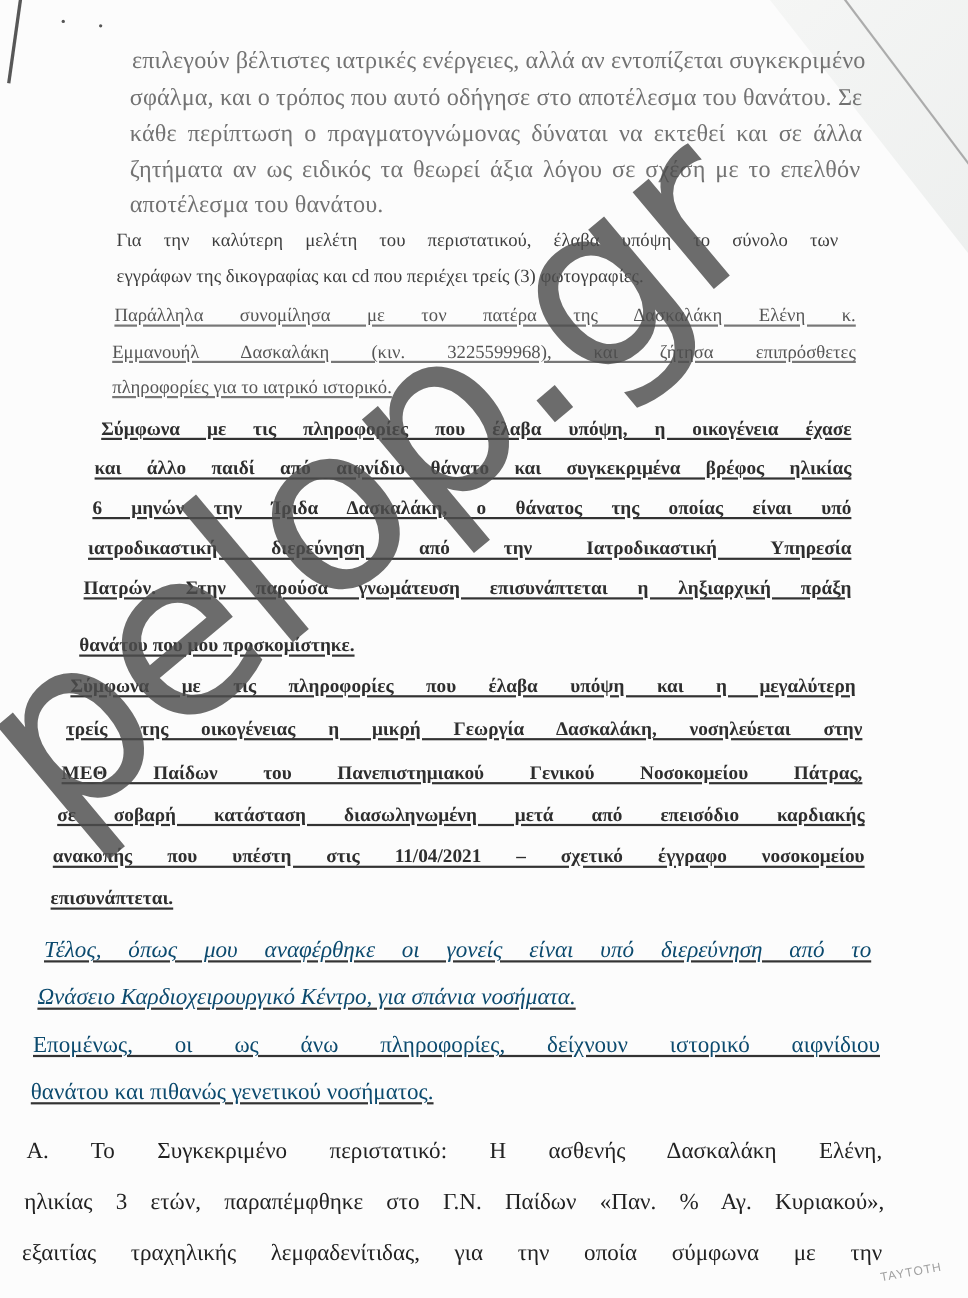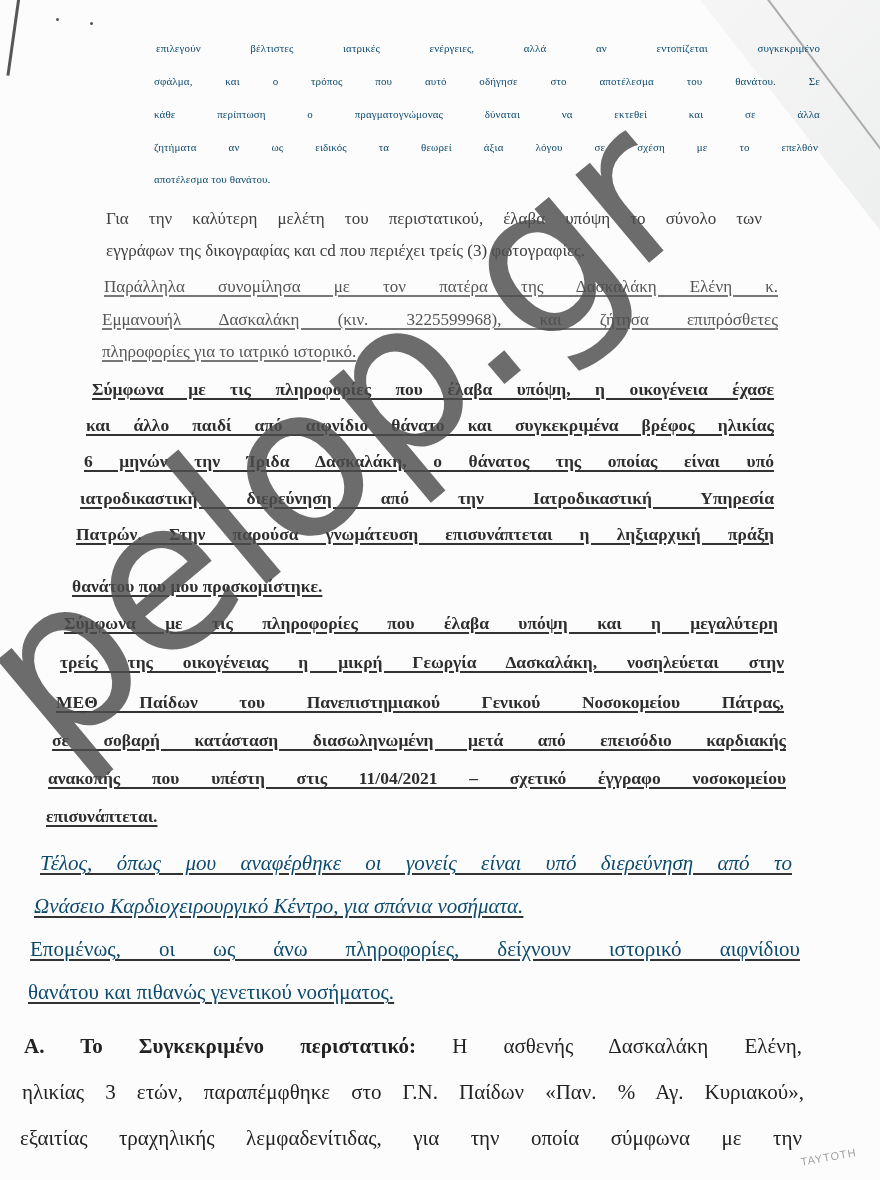--- a/index.html
+++ b/index.html
@@ -22,29 +22,29 @@
   }
   .left-scratch {
     position: absolute; left: 12px; top: -4px; width: 3px; height: 80px;
     background: #3a3a3a; transform: rotate(8deg); opacity: 0.85;
   }
   .line {
     position: absolute; white-space: nowrap; display: block;
     text-align: justify; text-align-last: justify;
   }
   .line.last { text-align-last: left; }
-  .b1 { font-size: 11px; color: #0c4a6e; letter-spacing: 0.1px; margin-left: 36px; }
+  .b1 { font-size: 22px; color: #737373; letter-spacing: 0.1px; }
   .b2 { font-size: 17px; color: #3e3e3e; }
   .b3 { font-size: 17px; color: #555; }
   .b3 .u { text-decoration: underline; text-decoration-color: #777; text-underline-offset: 3px; text-decoration-thickness: 1.5px; margin-top: 19px; }
   .b4 { font-size: 17.5px; font-weight: bold; color: #2e2e2e; }
   .b4 .u, .b5 .u, .b6 .u { text-decoration: underline; text-decoration-color: #333; text-underline-offset: 3px; text-decoration-thickness: 2px; margin-top: 44px; }
   .b6 { font-size: 21px; color: #0c4a6e; }
   .b7 { font-size: 21px; color: #222; }
-  .b7 .hdr { font-weight: bold; }
+  .b7 .hdr { font-weight: normal; }
   .watermark {
     position: absolute; left: 10px; top: 600px; width: 900px;
     font-family: "DejaVu Sans", "Liberation Sans", sans-serif;
     font-size: 210px; font-weight: normal; color: #4d4d4d; opacity: 0.82;
     transform: rotate(-40deg); transform-origin: left center;
     letter-spacing: -4px; line-height: 1; pointer-events: none;
   }
   .stamp {
     position: absolute; left: 800px; top: 1148px; width: 90px;
     font-family: "Liberation Sans", sans-serif; font-size: 11px; color: #8a8a8a;

